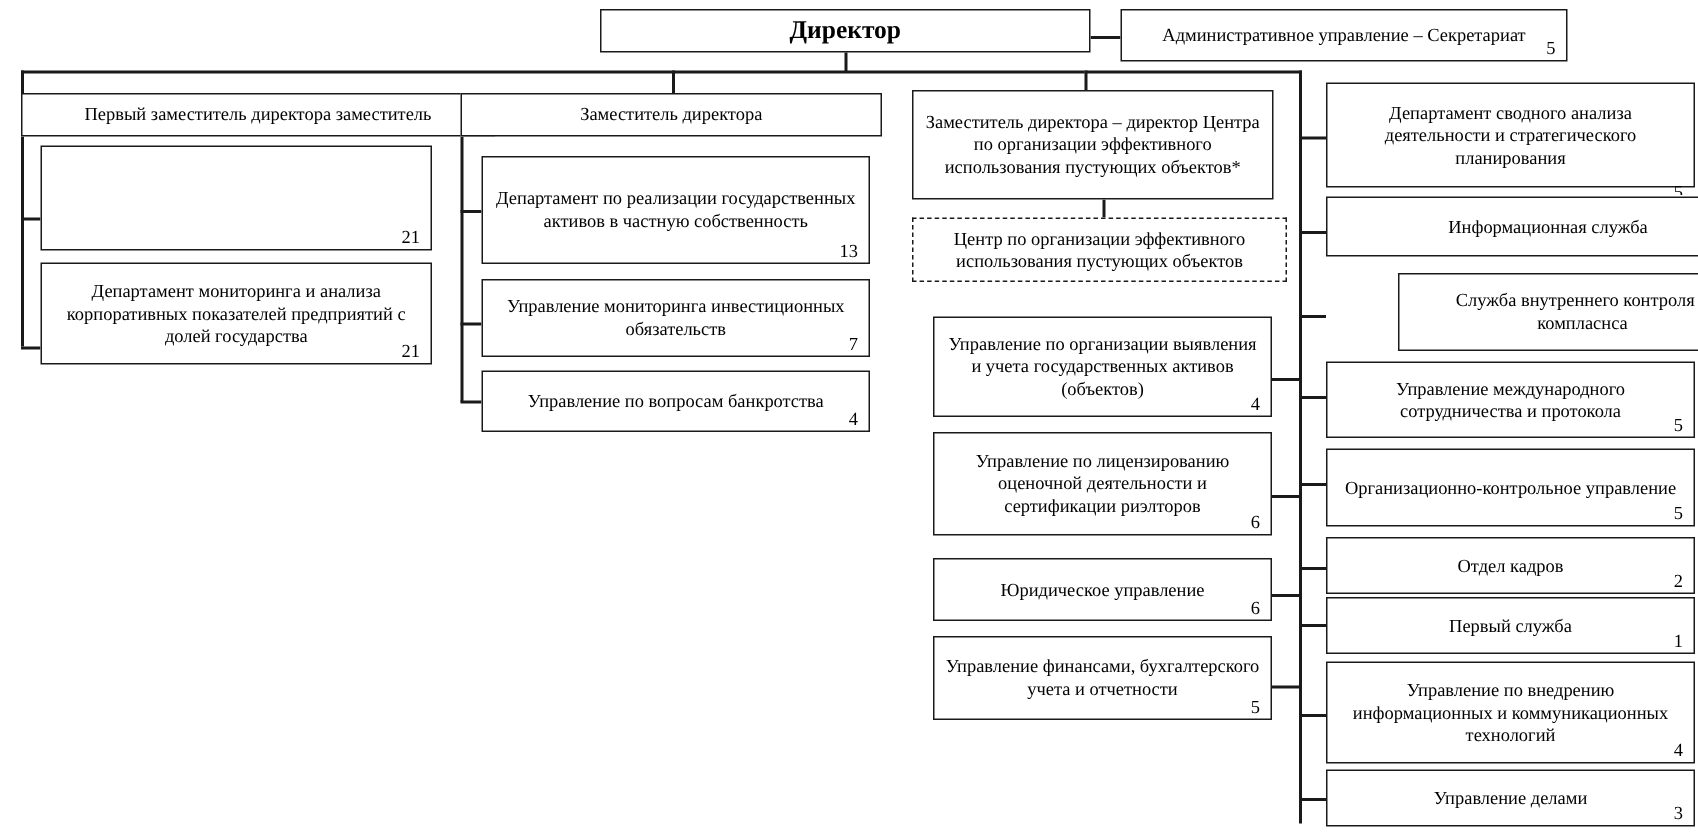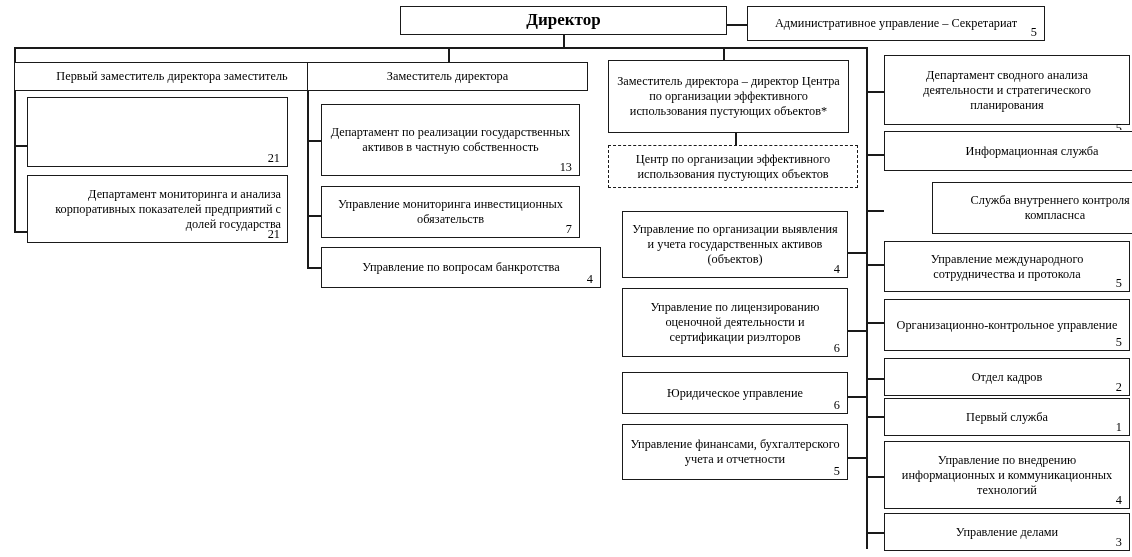--- a/index.html
+++ b/index.html
@@ -114,37 +114,37 @@
     <span class="title">Административное управление – Секретариат</span>
     <span class="count">5</span>
   </div>
 
   <div class="box" style="left:14px; top:62px; width:316px; height:29px;">
     <span class="title">Первый заместитель директора заместитель</span>
   </div>
   <div class="box" style="left:27px; top:97px; width:261px; height:70px;">
     <span class="count">21</span>
   </div>
-  <div class="box" style="left:27px; top:175px; width:261px; height:68px;text-align:right;">
+  <div class="box" style="left:27px; top:175px; width:261px; height:68px;">
     <span class="title">Департамент мониторинга и анализа корпоративных показателей предприятий с долей государства</span>
     <span class="count">21</span>
   </div>
 
   <div class="box" style="left:307px; top:62px; width:281px; height:29px;align-items:flex-end;">
     <span class="title">Заместитель директора</span>
   </div>
   <div class="box" style="left:321px; top:104px; width:259px; height:72px;">
     <span class="title">Департамент по реализации государственных активов в частную собственность</span>
     <span class="count">13</span>
   </div>
   <div class="box" style="left:321px; top:186px; width:259px; height:52px;">
     <span class="title">Управление мониторинга инвестиционных обязательств</span>
     <span class="count">7</span>
   </div>
-  <div class="box" style="left:321px; top:247px; width:280px; height:41px;">
+  <div class="box" style="left:321px; top:247px; width:259px; height:41px;">
     <span class="title">Управление по вопросам банкротства</span>
     <span class="count">4</span>
   </div>
 
   <div class="box dashed" style="left:608px; top:145px; width:250px; height:43px;">
     <span class="title">Центр по организации эффективного использования пустующих объектов</span>
   </div>
   <div class="box" style="left:608px; top:60px; width:241px; height:73px;">
     <span class="title">Заместитель директора – директор Центра по организации эффективного использования пустующих объектов*</span>
   </div>

